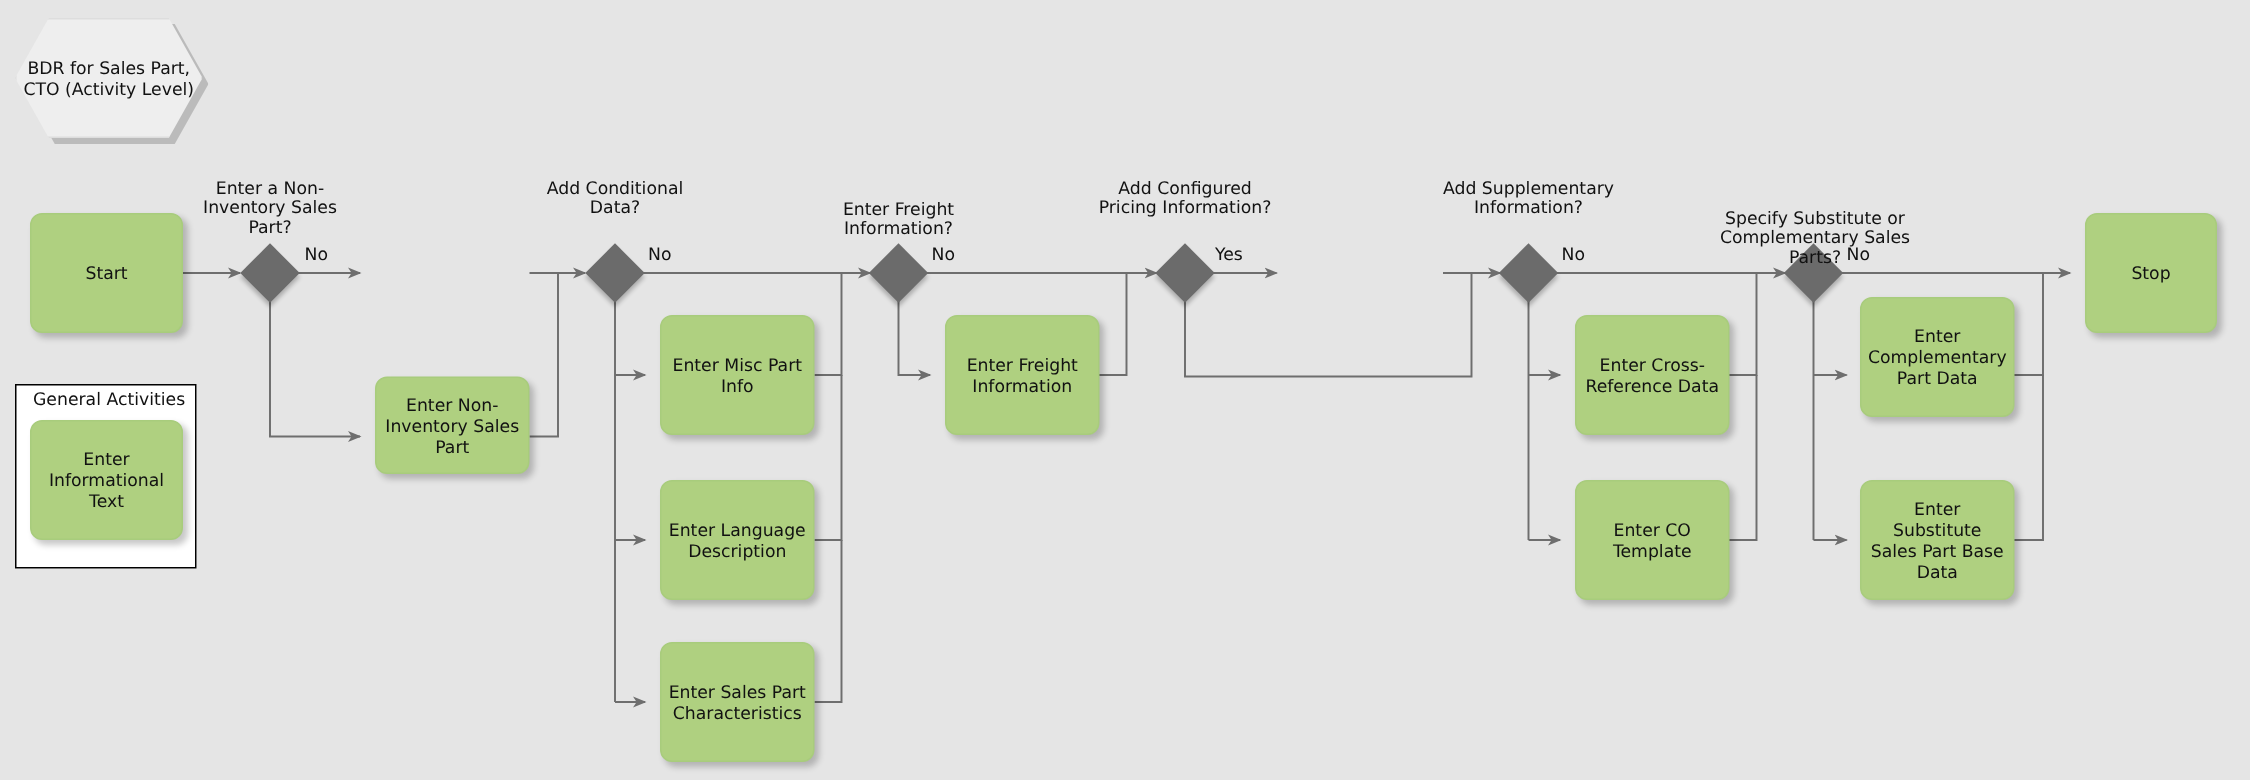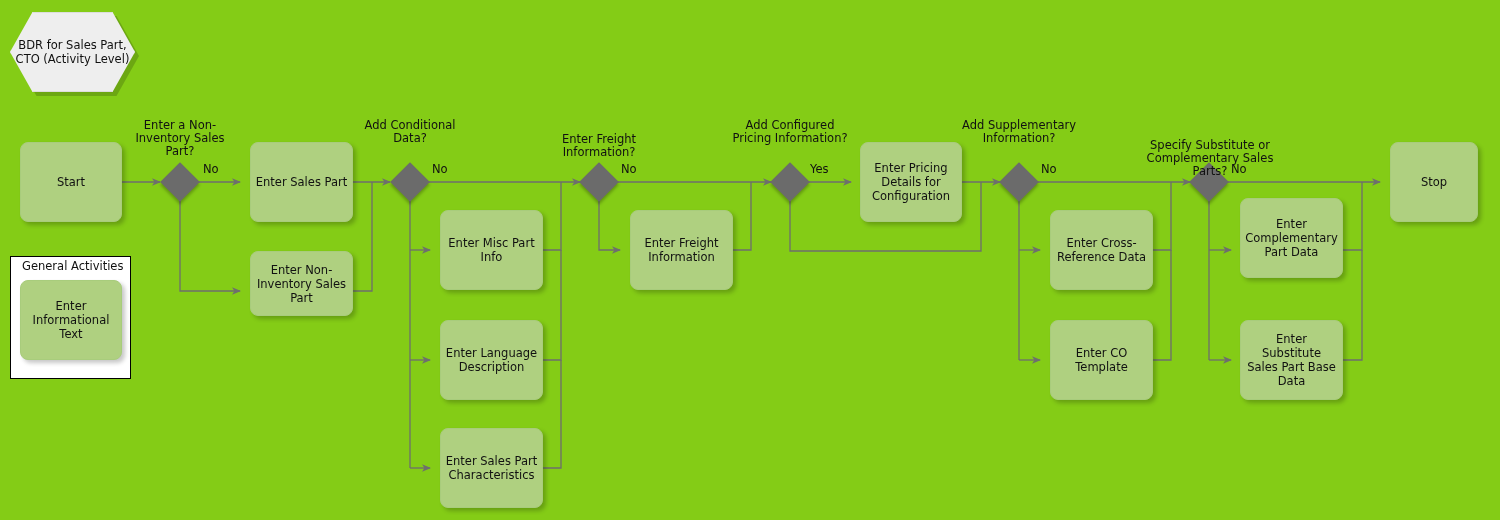--- a/index.html
+++ b/index.html
@@ -4,21 +4,21 @@
 <style>
   html, body {
     margin: 0;
     padding: 0;
     background: #ffffff;
   }
   #canvas {
     position: relative;
     width: 1500px;
     height: 520px;
-    background: #84cc16;
+    background: #e5e5e5;
     font-family: "DejaVu Sans", sans-serif;
     overflow: hidden;
   }
   #svg-layer {
     position: absolute;
     left: 0;
     top: 0;
     width: 1500px;
     height: 520px;
   }
@@ -173,23 +173,20 @@
   <div class="group-box" style="left:10px; top:256px; width:121px; height:123px;"></div>
   <div class="group-title" style="left:22px; top:259px;">General Activities</div>
   <div class="node" style="left:20px; top:280px; width:102px; height:80px;">
     <span>Enter Informational Text</span>
   </div>
 
   <div class="node" style="left:20px; top:142px; width:102px; height:80px;">
     <span>Start</span>
   </div>
 
-  <div class="node" style="left:250px; top:142px; width:103px; height:80px;">
-    <span>Enter Sales Part</span>
-  </div>
 
   <div class="node" style="left:250px; top:251px; width:103px; height:65px;">
     <span>Enter Non-Inventory Sales Part</span>
   </div>
 
   <div class="node" style="left:440px; top:210px; width:103px; height:80px;">
     <span>Enter Misc Part Info</span>
   </div>
 
   <div class="node" style="left:440px; top:320px; width:103px; height:80px;">
@@ -197,23 +194,20 @@
   </div>
 
   <div class="node" style="left:440px; top:428px; width:103px; height:80px;">
     <span>Enter Sales Part Characteristics</span>
   </div>
 
   <div class="node" style="left:630px; top:210px; width:103px; height:80px;">
     <span>Enter Freight Information</span>
   </div>
 
-  <div class="node" style="left:860px; top:142px; width:102px; height:80px;">
-    <span>Enter Pricing Details for Configuration</span>
-  </div>
 
   <div class="node" style="left:1050px; top:210px; width:103px; height:80px;">
     <span>Enter Cross-Reference Data</span>
   </div>
 
   <div class="node" style="left:1050px; top:320px; width:103px; height:80px;justify-content:center;">
     <span>Enter CO Template</span>
   </div>
 
   <div class="node" style="left:1240px; top:198px; width:103px; height:80px;">

